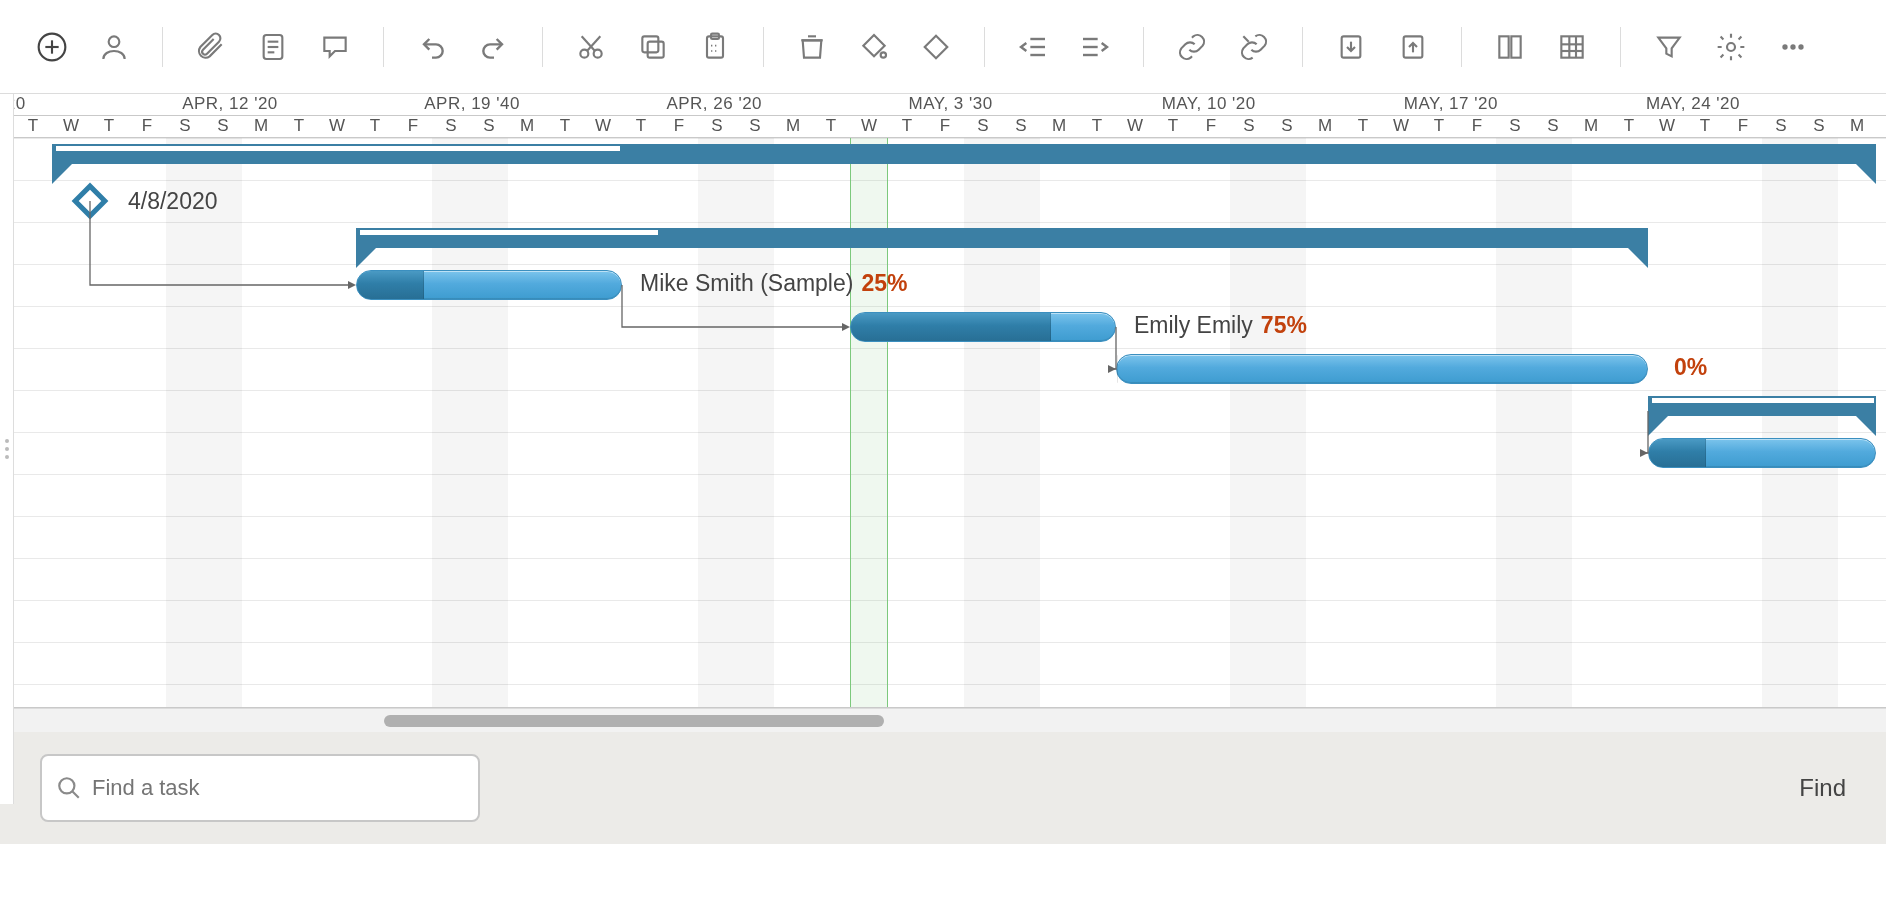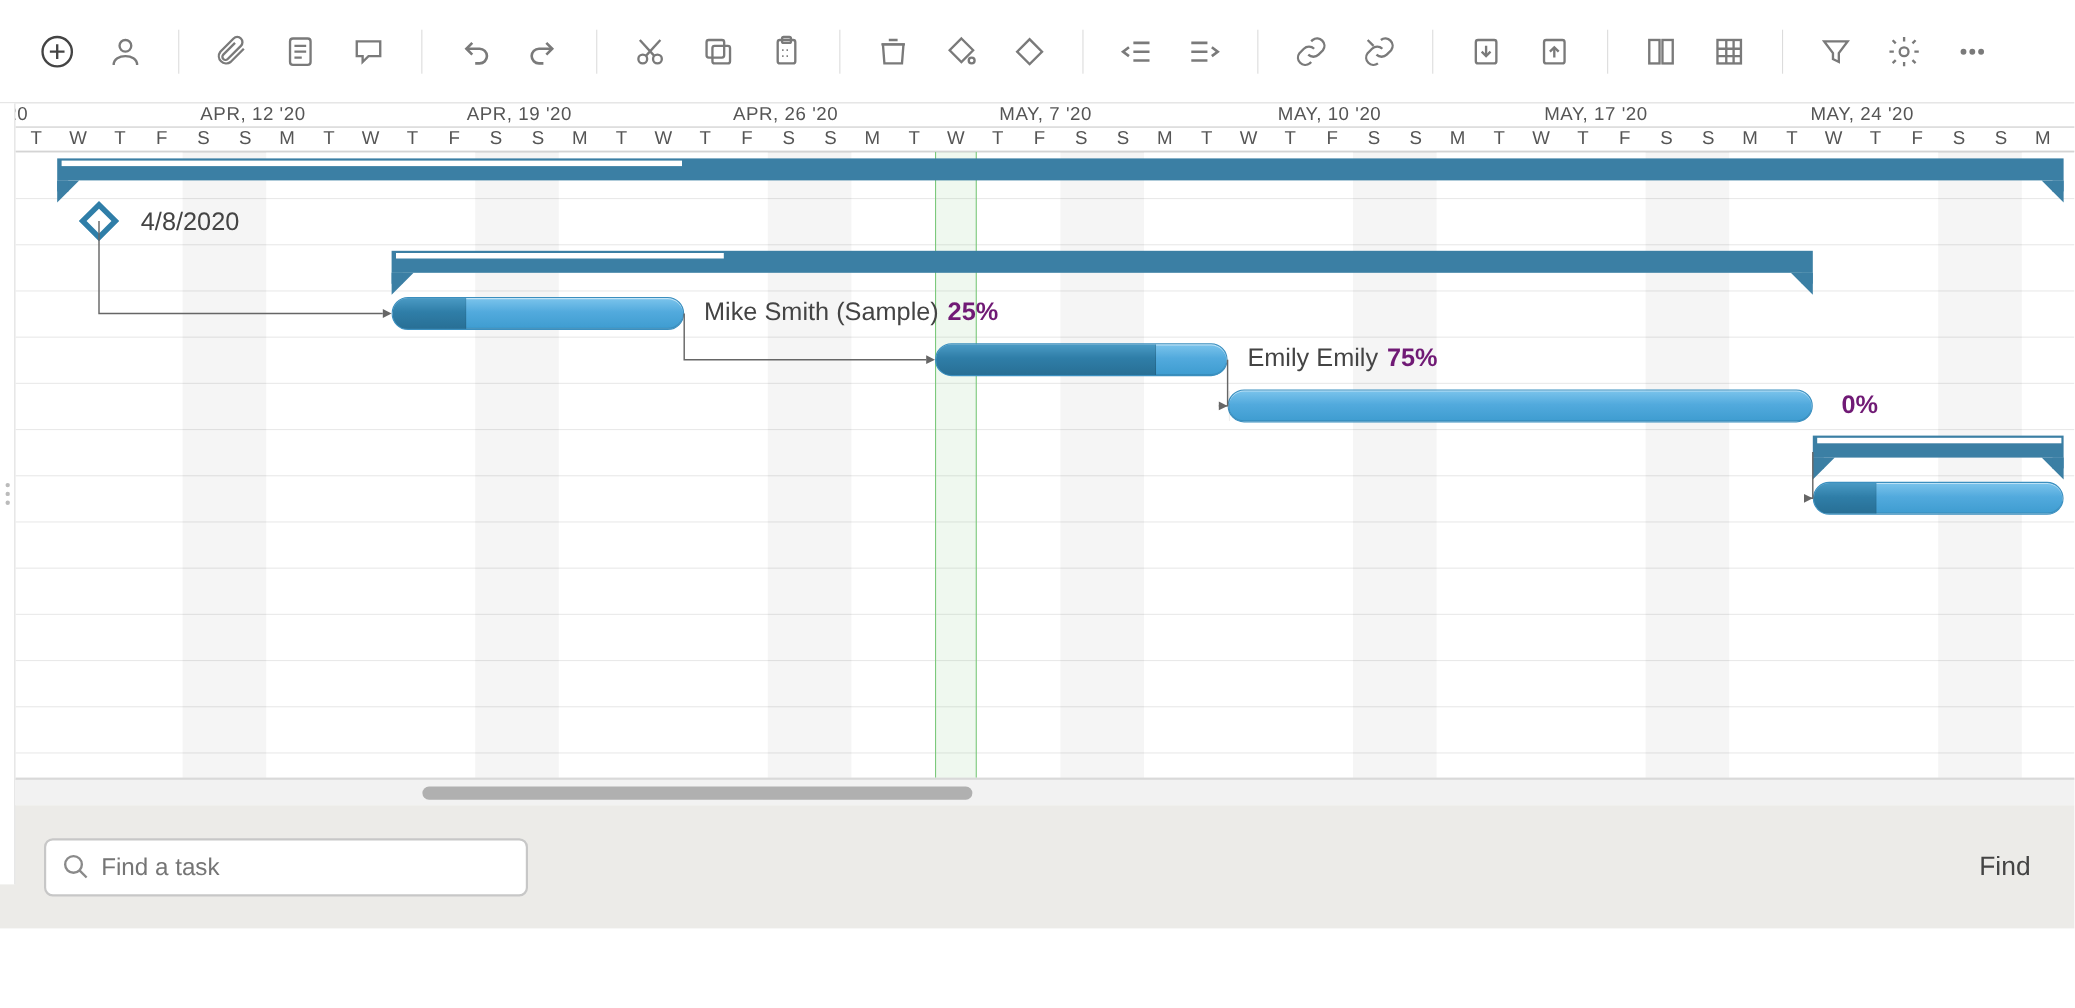--- a/index.html
+++ b/index.html
@@ -116,21 +116,21 @@
     background: linear-gradient(#4a9ac4, #2f7ea8 45%, #286f95);
     border-right: 1px solid rgba(0,0,0,.1);
   }
 
   .task-label {
     position: absolute;
     font-size: 23px;
     color: #444;
     white-space: nowrap;
   }
-  .task-label .pct { color: #701a75; font-weight: 600; margin-left: 8px; }
+  .task-label .pct { color: #c2410c; font-weight: 600; margin-left: 8px; }
 
   .milestone {
     position: absolute;
     width: 26px; height: 26px;
     border: 5px solid #2f7ea8;
     background: #fff;
     transform: rotate(45deg);
   }
 
   .dep-line { position: absolute; pointer-events: none; }
@@ -168,21 +168,21 @@
     border-radius: 8px;
     border: none;
     background: #bcbcbc;
     color: #fff;
     font-size: 23px;
     font-weight: 600;
     cursor: not-allowed;
   }
   .search {
     display: flex; align-items: center;
-    height: 53px;
+    height: 68px;
     width: 440px;
     border: 2px solid #c7c7c7;
     border-radius: 8px;
     background: #fff;
     padding: 12px 14px;
     gap: 10px;
   }
   .search svg { width: 26px; height: 26px; color: #8a8a8a; }
   .search input {
     flex: 1; border: none; outline: none;
@@ -376,23 +376,23 @@
         <circle cx="12" cy="12" r="2" fill="currentColor"></circle>
         <circle cx="18" cy="12" r="2" fill="currentColor"></circle>
       </svg>
     </div>
   </div>
 
 <div class="timeline-wrap" style="margin-left:14px">
   <div class="week-row" id="week-row">
       <div class="week-label" style="width: 266px; margin-left: -76px;">APR, 5 '20</div>
       <div class="week-label" style="width: 266px; margin-left: 0px;">APR, 12 '20</div>
-      <div class="week-label" style="width: 266px; margin-left: 0px;">APR, 19 '20</div>
+      <div class="week-label" style="width: 266px; margin-left: 0px;">APR, 19 '40</div>
       <div class="week-label" style="width: 266px; margin-left: 0px;">APR, 26 '20</div>
-      <div class="week-label" style="width: 266px; margin-left: 0px;">MAY, 7 '20</div>
+      <div class="week-label" style="width: 266px; margin-left: 0px;">MAY, 3 '30</div>
       <div class="week-label" style="width: 266px; margin-left: 11px;">MAY, 10 '20</div>
       <div class="week-label" style="width: 266px; margin-left: 0px;">MAY, 17 '20</div>
       <div class="week-label" style="width: 266px; margin-left: 0px;">MAY, 24 '20</div>
     </div>
   <div class="day-row" id="day-row">
       <div class="day-cell" style="width: 38px;">T</div>
       <div class="day-cell" style="width: 38px;">W</div>
       <div class="day-cell" style="width: 38px;">T</div>
       <div class="day-cell" style="width: 38px;">F</div>
       <div class="day-cell" style="width: 38px;">S</div>

